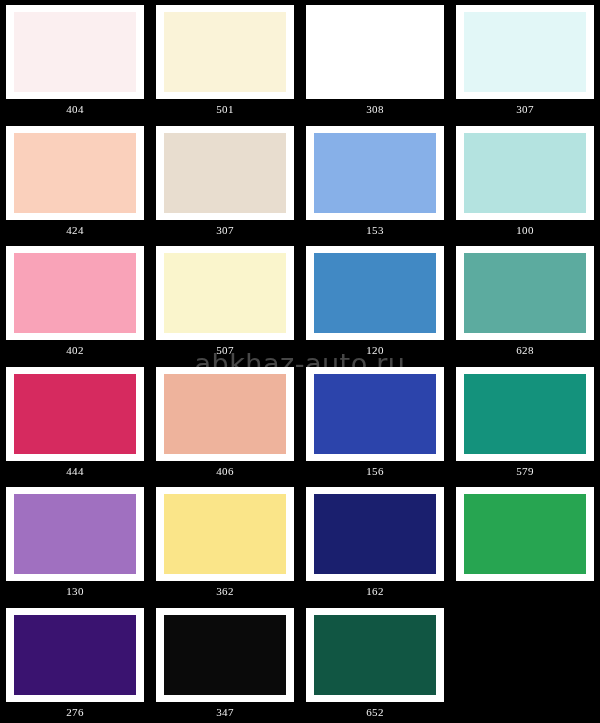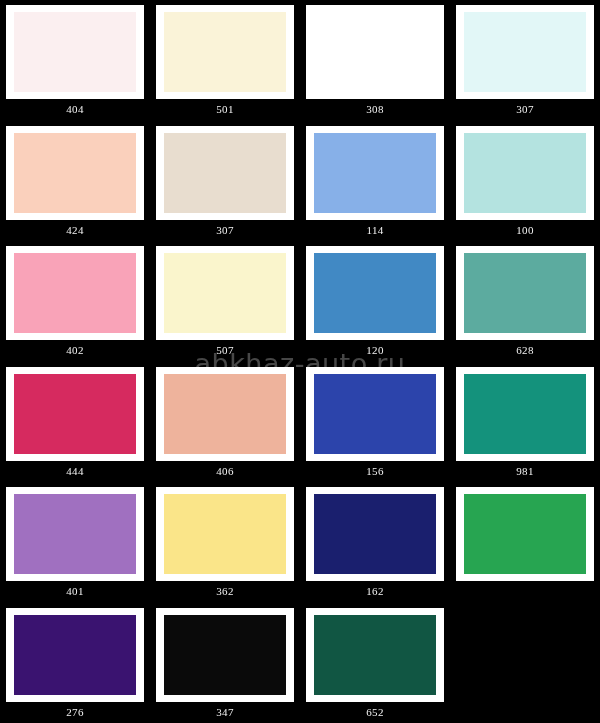--- a/index.html
+++ b/index.html
@@ -122,21 +122,21 @@
     <div class="swatch-cell">
       <div class="swatch-mat">
         <div class="swatch-color" style="background-color: rgb(232, 221, 207);"></div>
       </div>
       <div class="swatch-label">307</div>
     </div>
     <div class="swatch-cell">
       <div class="swatch-mat">
         <div class="swatch-color" style="background-color: rgb(135, 176, 232);"></div>
       </div>
-      <div class="swatch-label">114</div>
+      <div class="swatch-label">153</div>
     </div>
     <div class="swatch-cell">
       <div class="swatch-mat">
         <div class="swatch-color" style="background-color: rgb(180, 227, 224);"></div>
       </div>
       <div class="swatch-label">100</div>
     </div>
     <div class="swatch-cell">
       <div class="swatch-mat">
         <div class="swatch-color" style="background-color: rgb(249, 163, 184);"></div>
@@ -176,27 +176,27 @@
     <div class="swatch-cell">
       <div class="swatch-mat">
         <div class="swatch-color" style="background-color: rgb(44, 68, 171);"></div>
       </div>
       <div class="swatch-label">156</div>
     </div>
     <div class="swatch-cell">
       <div class="swatch-mat">
         <div class="swatch-color" style="background-color: rgb(20, 146, 124);"></div>
       </div>
-      <div class="swatch-label">981</div>
+      <div class="swatch-label">579</div>
     </div>
     <div class="swatch-cell">
       <div class="swatch-mat">
         <div class="swatch-color" style="background-color: rgb(160, 112, 192);"></div>
       </div>
-      <div class="swatch-label">401</div>
+      <div class="swatch-label">130</div>
     </div>
     <div class="swatch-cell">
       <div class="swatch-mat">
         <div class="swatch-color" style="background-color: rgb(250, 229, 137);"></div>
       </div>
       <div class="swatch-label">362</div>
     </div>
     <div class="swatch-cell">
       <div class="swatch-mat">
         <div class="swatch-color" style="background-color: rgb(26, 31, 110);"></div>

